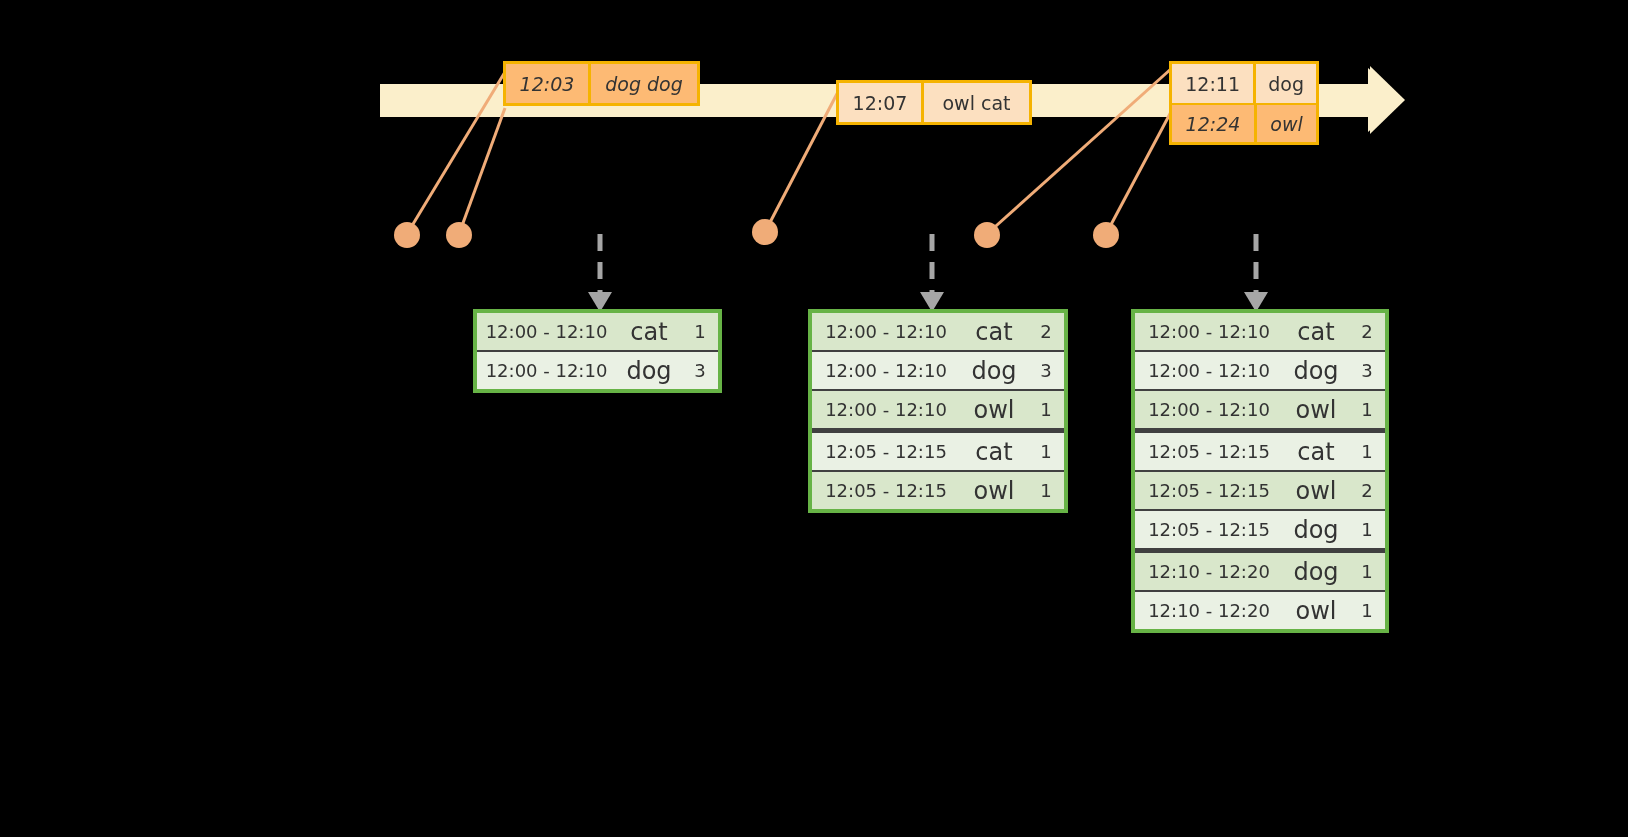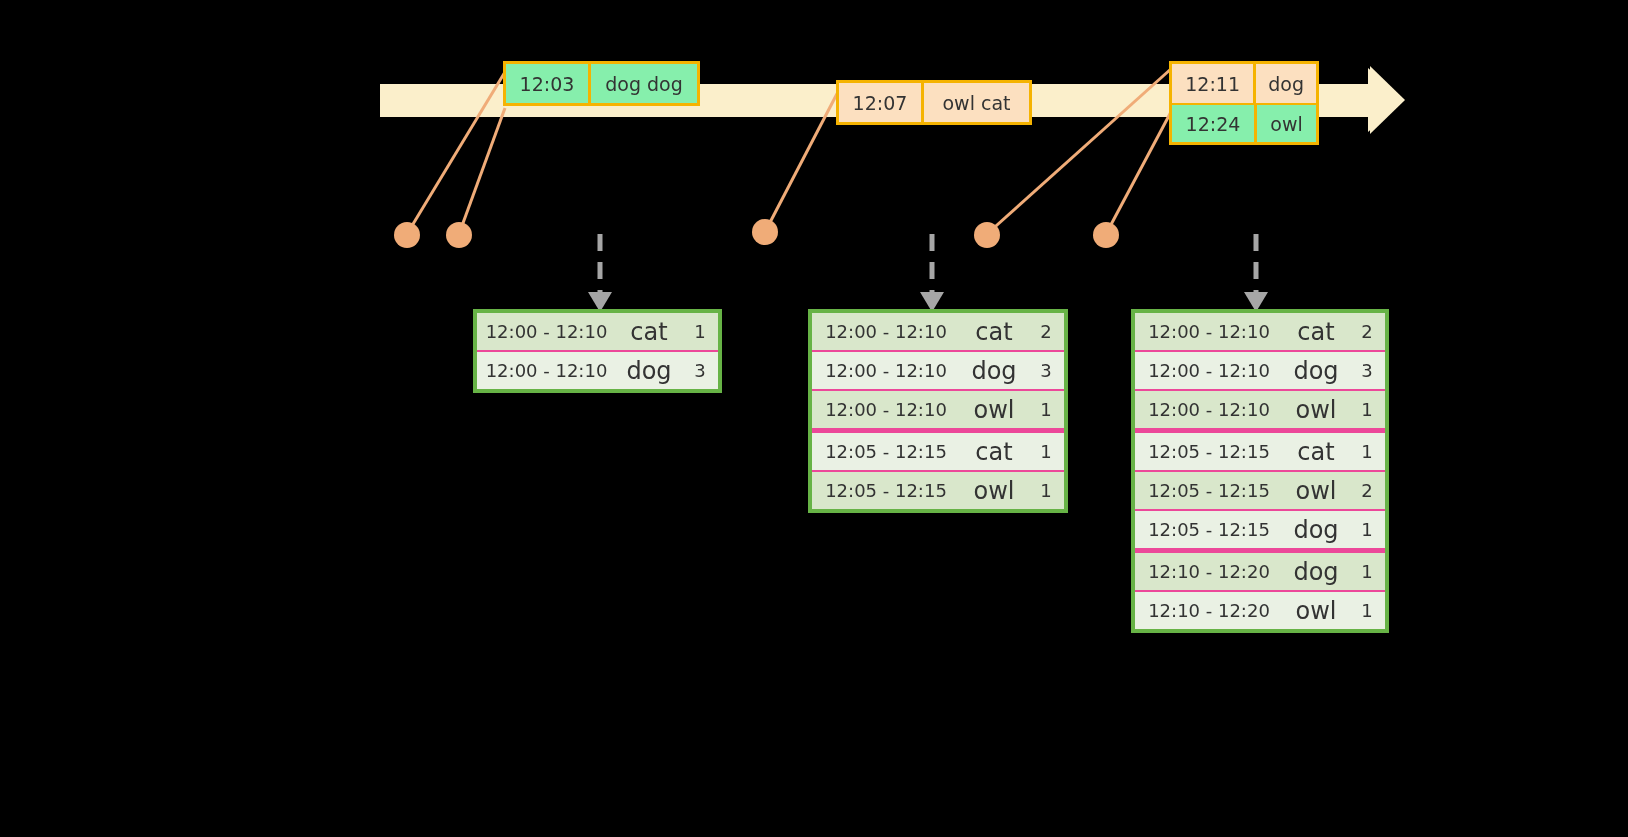--- a/index.html
+++ b/index.html
@@ -5,28 +5,28 @@
   html,body{margin:0;padding:0;background:#000;}
   #stage{position:relative;width:1628px;height:837px;background:#000;overflow:hidden;
          font-family:"DejaVu Sans","Liberation Sans",sans-serif;}
   svg.layer{position:absolute;left:0;top:0;width:1628px;height:837px;pointer-events:none;}
 
   
   .evt-group{position:absolute;border:3px solid #F5B301;box-sizing:border-box;}
   .evt-row{display:flex;height:39px;box-sizing:border-box;}
   .evt-row + .evt-row{border-top:2px solid #F5B301;}
   .evt-row.shade{background:#FCE0C0;}
-  .evt-row.plain{background:#86efac;}
+  .evt-row.plain{background:#fdba74;font-style:italic;}
   .evt-time{width:85px;display:flex;align-items:center;justify-content:center;
             font-size:19px;color:#333;border-right:3px solid #F5B301;box-sizing:border-box;}
   .evt-words{flex:1;display:flex;align-items:center;justify-content:center;
              font-size:19px;color:#333;box-sizing:border-box;padding:0 12px;}
 
   
-  .tbl{position:absolute;border:4px solid #67B346;box-sizing:border-box;background:#ec4899;}
+  .tbl{position:absolute;border:4px solid #67B346;box-sizing:border-box;background:#404040;}
   .trow{display:flex;height:37px;box-sizing:border-box;}
   .trow + .trow{margin-top:2px;}
   .trow.gsep{margin-top:5px;}
   .trow.a{background:#D9E7CB;}
   .trow.b{background:#EAF1E4;}
   .c-win{display:flex;align-items:center;justify-content:center;font-size:18px;color:#333;box-sizing:border-box;}
   .c-key{display:flex;align-items:center;justify-content:center;font-size:24px;color:#333;box-sizing:border-box;
          margin-left:2px;}
   .c-val{display:flex;align-items:center;justify-content:center;font-size:18px;color:#333;box-sizing:border-box;
          margin-left:2px;}

